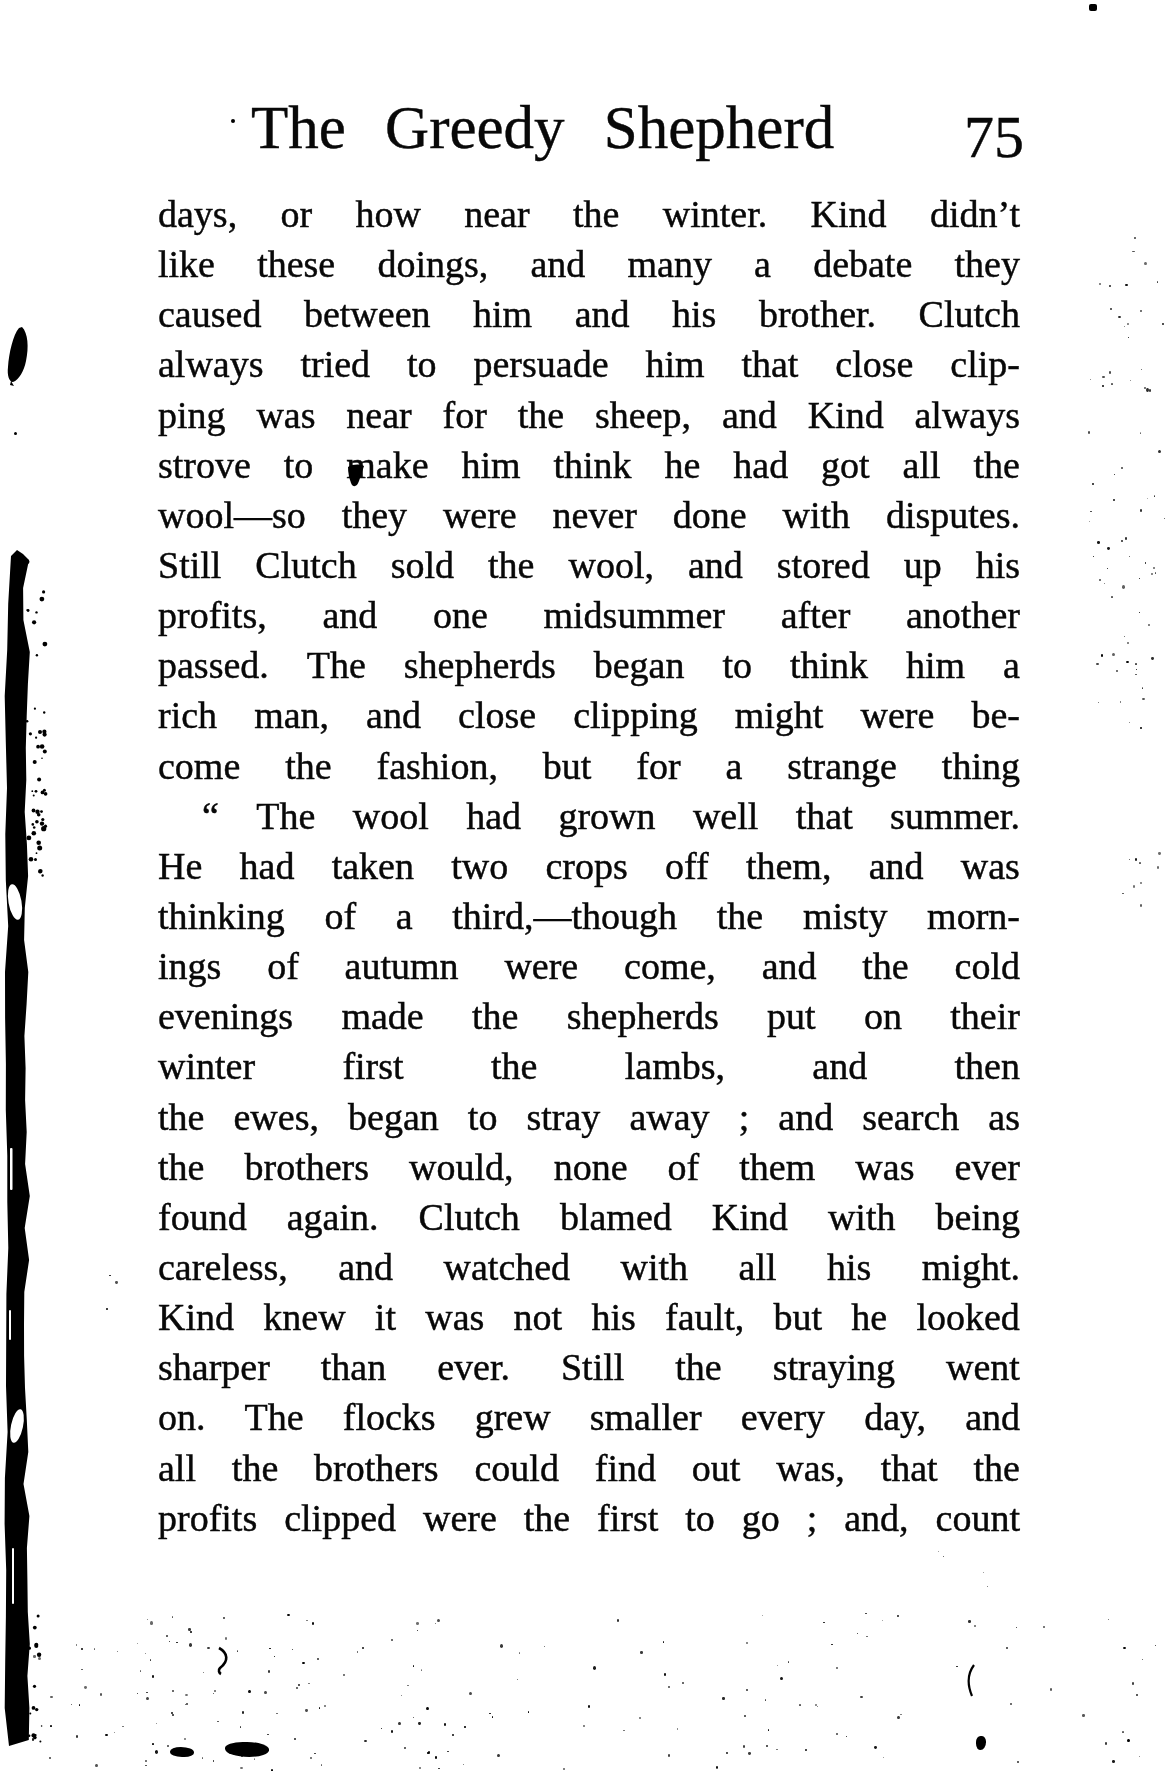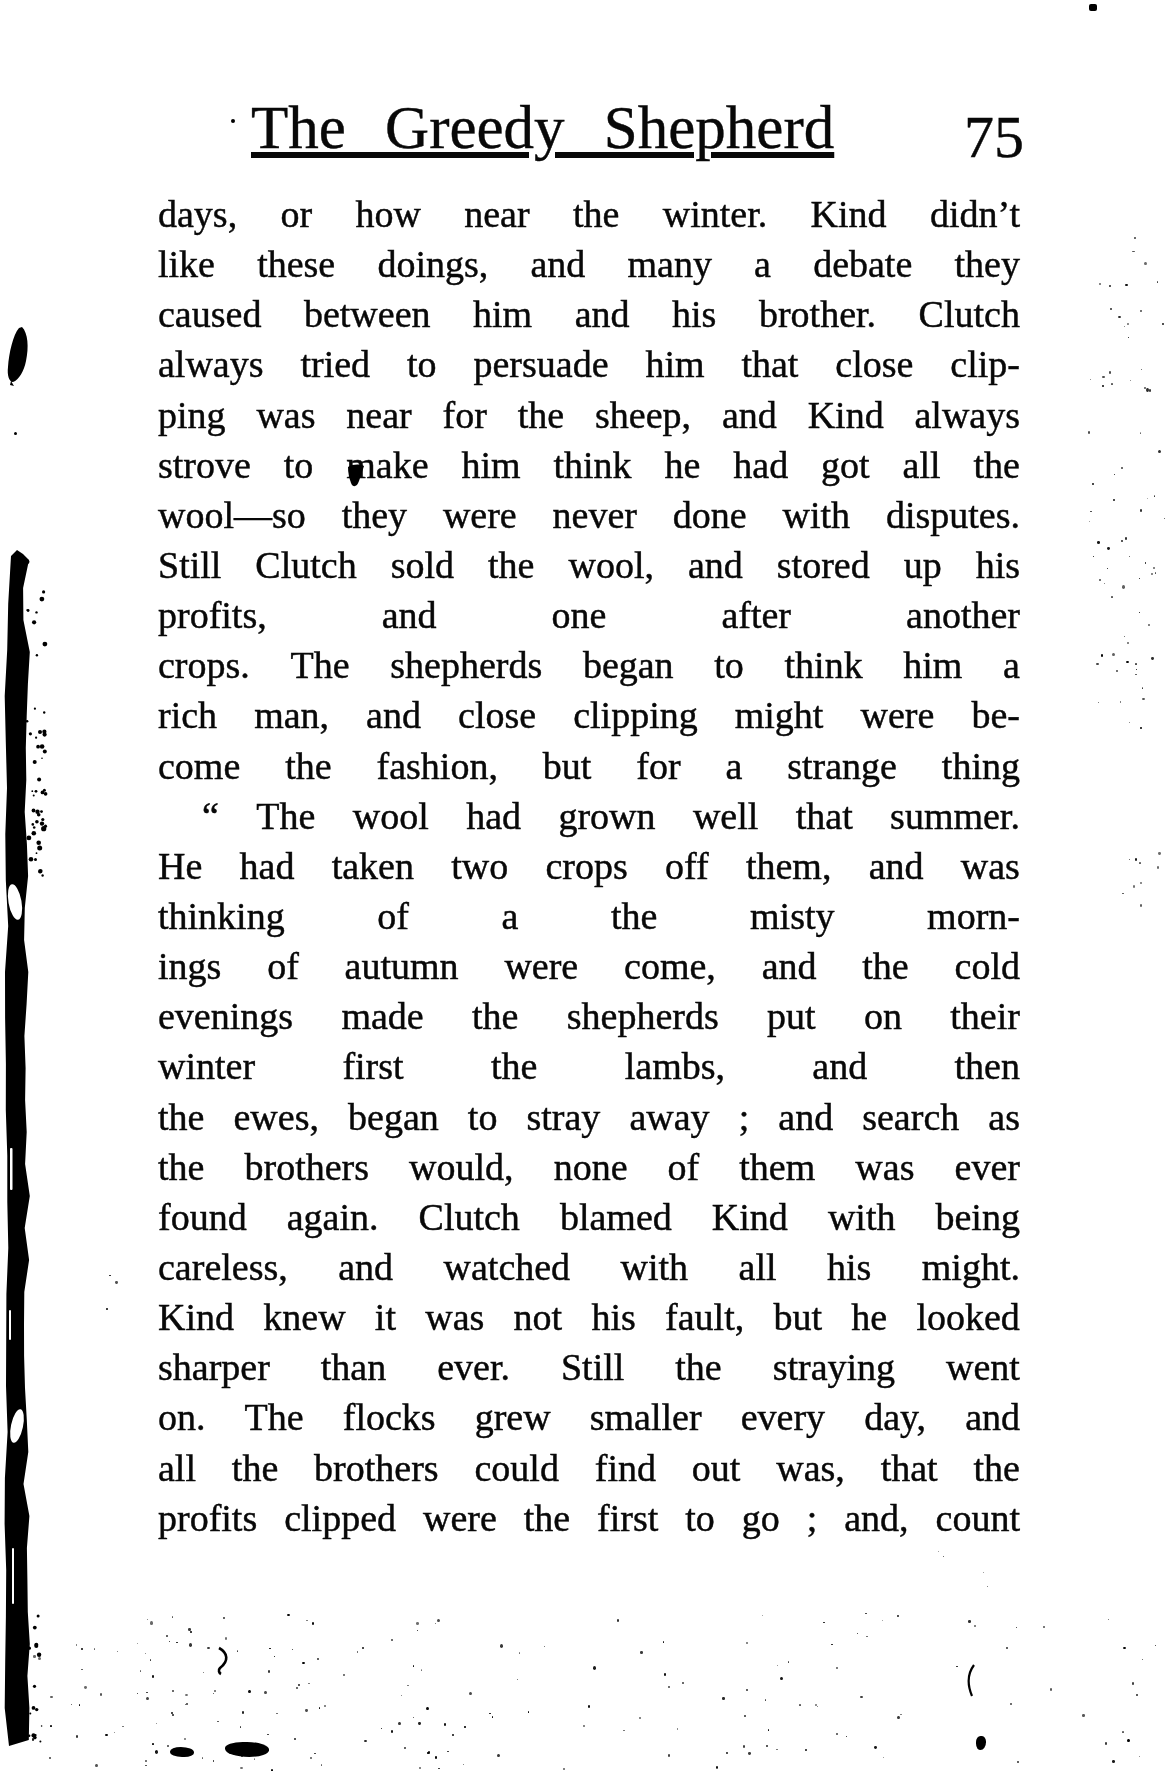--- a/index.html
+++ b/index.html
@@ -7,21 +7,21 @@
     width:1167px;height:1771px;
     background:var(--paper,#ffffff);
     color:var(--ink,#080808);
     font-family:"Liberation Serif", serif;
     position:relative;
   }
   .page{position:absolute;inset:0;}
   .chapter-title{
     position:absolute;left:251px;top:96px;
     font-size:61px;line-height:64px;
-    word-spacing:24px;white-space:nowrap;text-decoration:underline;
+    word-spacing:24px;white-space:nowrap;
     -webkit-text-stroke:0.4px currentColor;
   }
   .page-number{
     position:absolute;left:964px;top:106px;
     font-size:60px;line-height:62px;
     -webkit-text-stroke:0.4px currentColor;
   }
   .body-text{position:absolute;left:158px;top:189px;width:862px;}
   .line{
     height:50.15px;line-height:50.15px;font-size:38px;
@@ -124,25 +124,26 @@
         <span class="w">wool,</span>
         <span class="w">and</span>
         <span class="w">stored</span>
         <span class="w">up</span>
         <span class="w">his</span>
       </div>
       <div class="line just">
         <span class="w">profits,</span>
         <span class="w">and</span>
         <span class="w">one</span>
+        <span class="w">midsummer</span>
         <span class="w">after</span>
         <span class="w">another</span>
       </div>
       <div class="line just">
-        <span class="w">crops.</span>
+        <span class="w">passed.</span>
         <span class="w">The</span>
         <span class="w">shepherds</span>
         <span class="w">began</span>
         <span class="w">to</span>
         <span class="w">think</span>
         <span class="w">him</span>
         <span class="w">a</span>
       </div>
       <div class="line just">
         <span class="w">rich</span>
@@ -182,20 +183,21 @@
         <span class="w">crops</span>
         <span class="w">off</span>
         <span class="w">them,</span>
         <span class="w">and</span>
         <span class="w">was</span>
       </div>
       <div class="line just">
         <span class="w">thinking</span>
         <span class="w">of</span>
         <span class="w">a</span>
+        <span class="w">third,—though</span>
         <span class="w">the</span>
         <span class="w">misty</span>
         <span class="w">morn-</span>
       </div>
       <div class="line just">
         <span class="w">ings</span>
         <span class="w">of</span>
         <span class="w">autumn</span>
         <span class="w">were</span>
         <span class="w">come,</span>

